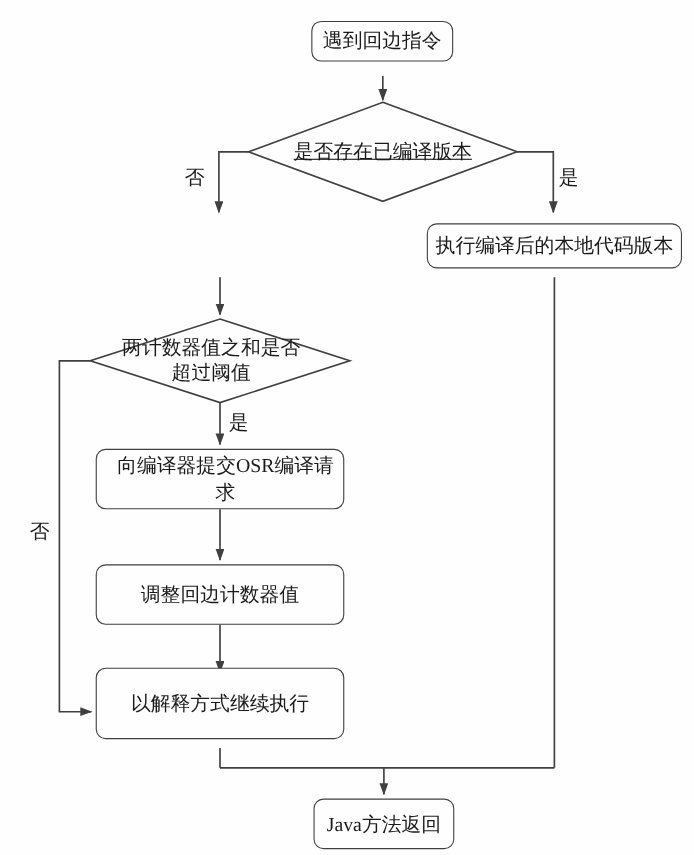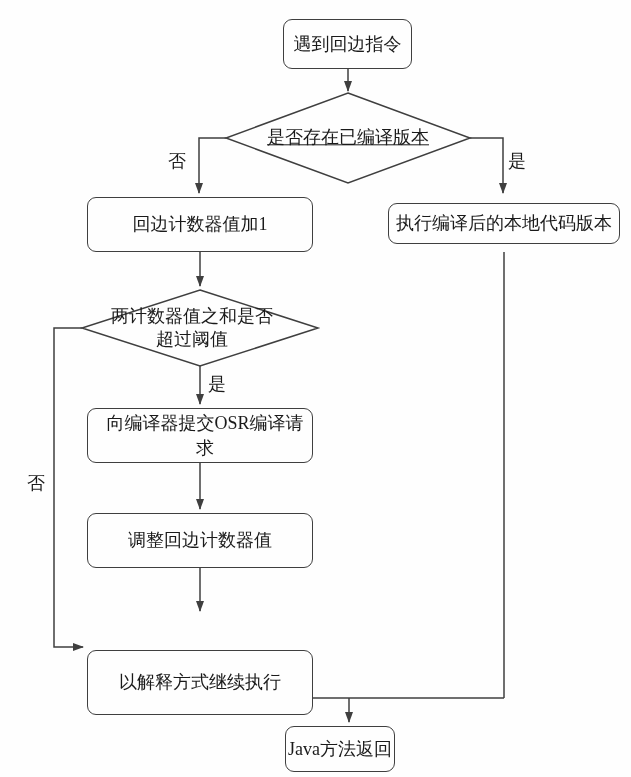--- a/index.html
+++ b/index.html
@@ -95,40 +95,39 @@
     <path class="edge" d="M82,328 L54,328 L54,647 L83,647" marker-end="url(#arrow)"></path>
     <path class="edge" d="M200,680 L200,698"></path>
     <path class="edge" d="M504,252 L504,698"></path>
     <path class="edge" d="M200,698 L504,698"></path>
     <path class="edge" d="M349,698 L349,722" marker-end="url(#arrow)"></path>
 
     <polygon class="shape" points="348,93 470,138 348,183 226,138"></polygon>
     <polygon class="shape" points="200,290 318,328 200,366 82,328"></polygon>
   </svg>
 
-  <div class="node box" style="left:283px;top:19px;width:129px;height:50px;">遇到回边指令</div>
+  <div class="node box" style="left:283px;top:19px;width:129px;height:37px;">遇到回边指令</div>
 
   <div class="diamond-label" style="left:348px;top:138px;text-decoration:underline;">是否存在已编译版本</div>
 
-  <div class="node box" style="left:87px;top:197px;width:226px;height:55px;">回边计数器值加1</div>
 
   <div class="node box" style="left:388px;top:203px;width:232px;height:41px;">执行编译后的本地代码版本</div>
 
   <div class="diamond-label" style="left:192px;top:328px;">
     <span>两计数器值之和是否</span>
     <span>超过阈值</span>
   </div>
 
   <div class="node box" style="left:87px;top:408px;width:226px;height:55px;padding-left:10px;">向编译器提交OSR编译请求</div>
 
   <div class="node box" style="left:87px;top:513px;width:226px;height:55px;">调整回边计数器值</div>
 
-  <div class="node box" style="left:87px;top:650px;width:226px;height:65px;">以解释方式继续执行</div>
+  <div class="node box" style="left:87px;top:607px;width:226px;height:65px;">以解释方式继续执行</div>
 
-  <div class="node box" style="left:285px;top:726px;width:110px;height:46px;">Java方法返回</div>
+  <div class="node box" style="left:285px;top:726px;width:128px;height:46px;">Java方法返回</div>
 
   <span class="edge-label" style="left:177px;top:161px;">否</span>
 
   <span class="edge-label" style="left:517px;top:161px;">是</span>
 
   <span class="edge-label" style="left:217px;top:384px;">是</span>
 
   <span class="edge-label" style="left:36px;top:483px;">否</span>
 
 </div>

